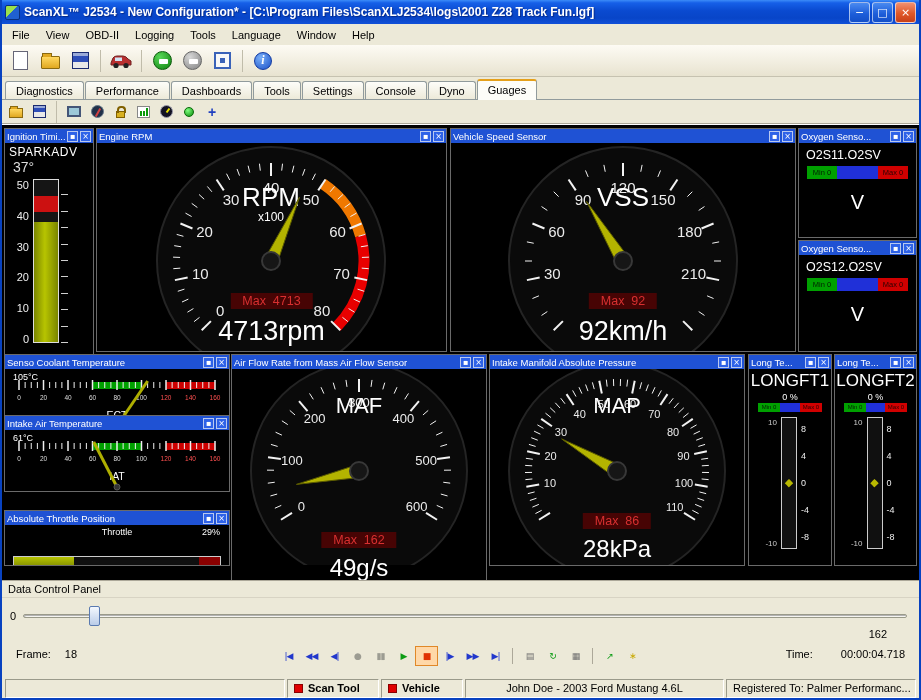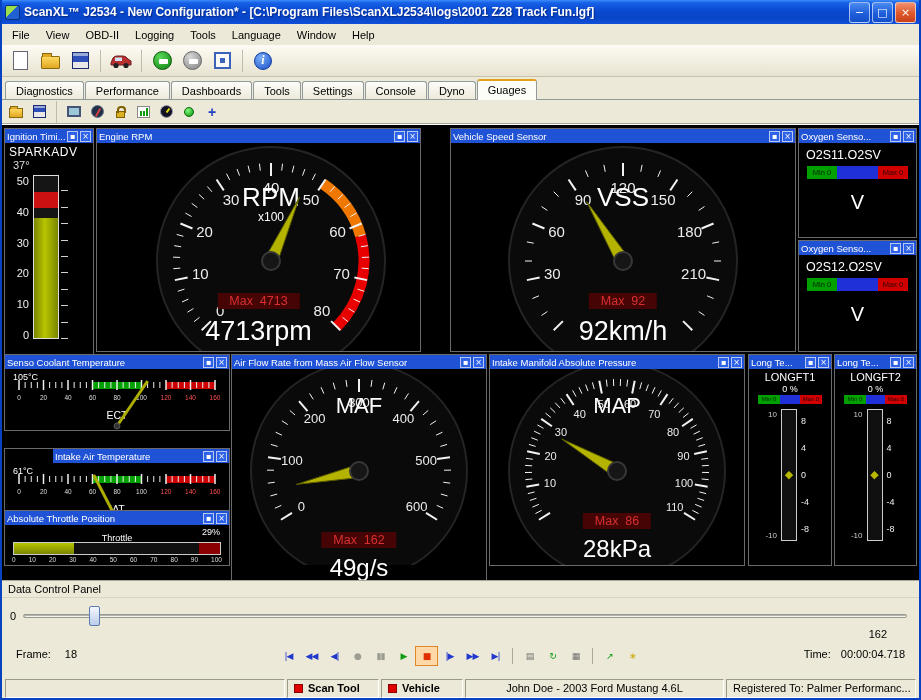--- a/index.html
+++ b/index.html
@@ -66,94 +66,94 @@
   #dash{position:relative;flex:0 0 456px;height:456px;background:#000;overflow:hidden;border-top:1px solid #FFF;}
   .gp{position:absolute;background:#000;border:1px solid #6A6A6A;}
   .gp-tb{height:14px;background:#1F52D4;display:flex;align-items:center;padding:0 2px;}
   .gp-title{flex:1;color:#fff;font-size:9.5px;white-space:nowrap;overflow:hidden;}
   .gp-btn{width:11px;height:11px;margin-left:2px;background:#2E62E8;border:1px solid #B8C8F0;color:#fff;
           font-size:8px;line-height:9px;text-align:center;font-family:"DejaVu Sans",sans-serif;padding:0;}
   .gp-body{position:absolute;top:14px;left:0;right:0;bottom:0;overflow:hidden;}
   .gp-body svg{display:block;position:absolute;top:0;left:0;}
 
   #p-spark{left:2px;top:3px;width:90px;height:288px;}
-  #p-rpm{left:94px;top:3px;width:325px;height:224px;}
+  #p-rpm{left:94px;top:3px;width:351px;height:224px;}
   #p-vss{left:448px;top:3px;width:346px;height:224px;}
   #p-o2a{left:796px;top:3px;width:119px;height:110px;}
   #p-o2b{left:796px;top:115px;width:119px;height:112px;}
   #p-ect{left:2px;top:229px;width:226px;height:77px;}
-  #p-iat{left:2px;top:323px;width:226px;height:77px;padding-left:48px;}
+  #p-iat{left:2px;top:290px;width:226px;height:77px;}
   #p-tps{left:2px;top:385px;width:226px;height:56px;}
   #p-maf{left:229px;top:229px;width:256px;height:231px;}
   #p-map{left:487px;top:229px;width:256px;height:212px;}
   #p-lf1{left:746px;top:229px;width:84px;height:212px;}
   #p-lf2{left:832px;top:229px;width:83px;height:212px;}
 
   .maxbox{position:absolute;left:50%;transform:translateX(-50%);z-index:2;background:#470404;color:#D83030;
           font-size:12.5px;padding:1px 12px;white-space:pre;}
   .bigval{position:absolute;left:0;width:100%;text-align:center;color:#fff;z-index:2;}
   #p-rpm .maxbox,#p-vss .maxbox{bottom:42px;}
   #p-rpm .bigval,#p-vss .bigval{bottom:4px;font-size:27px;}
   #p-maf .maxbox,#p-map .maxbox{bottom:36px;}
   #p-maf .bigval,#p-map .bigval{bottom:2px;font-size:24px;}
 
   
   .spark-pid{color:#fff;font-size:12px;padding:2px 4px 0 4px;letter-spacing:.5px;}
-  .spark-val{color:#DDD;font-size:11px;padding:0 0 2px 8px;}
+  .spark-val{color:#DDD;font-size:14px;padding:0 0 2px 8px;}
   .spark-row{display:flex;margin:2px 0 0 4px;height:166px;}
   .spark-labels{display:flex;flex-direction:column;justify-content:space-between;align-items:flex-end;width:24px;padding-right:4px;font-size:11px;color:#EEE;}
   .spark-track{width:26px;height:164px;border:1px solid #DDD;background:#151515;position:relative;}
   .spark-fill{position:absolute;left:0;right:0;bottom:0;height:74%;background:linear-gradient(90deg,#7A8500,#B7C400 45%,#7A8500);}
   .spark-red{position:absolute;left:0;right:0;bottom:80%;height:10%;background:#CC1111;}
   .spark-ticks{width:7px;height:164px;margin-left:2px;background:repeating-linear-gradient(to top,#D0D0D0 0 1px,transparent 1px 16.4px);}
 
   
   .o2-pid{color:#fff;font-size:12.5px;padding:5px 7px 3px 7px;}
   .o2-strip{display:flex;height:13px;margin:1px 8px;}
   .o2-min{flex:0 0 30px;background:#00A000;font-size:7.5px;color:rgba(0,0,0,.8);text-align:center;line-height:13px;}
   .o2-mid{flex:1;background:#2030D8;}
   .o2-max{flex:0 0 30px;background:#D00000;font-size:7.5px;color:rgba(0,0,0,.8);text-align:center;line-height:13px;}
   .o2-unit{color:#fff;font-size:20px;text-align:center;margin-top:12px;}
 
   
-  .lf-pid{color:#fff;font-size:11px;text-align:center;margin-top:2px;}
+  .lf-pid{color:#fff;font-size:17px;text-align:center;margin-top:2px;}
   .lf-val{color:#fff;font-size:9px;text-align:center;margin:1px 0;}
   .lf-strip{display:flex;height:9px;margin:1px 9px;}
   .lf-min{flex:0 0 22px;background:#00A000;font-size:6px;color:rgba(0,0,0,.8);text-align:center;line-height:9px;}
   .lf-mid{flex:1;background:#2030D8;}
   .lf-max{flex:0 0 22px;background:#D00000;font-size:6px;color:rgba(0,0,0,.8);text-align:center;line-height:9px;}
   .lf-gauge{display:flex;justify-content:center;gap:4px;height:132px;margin-top:5px;}
   .lf-left{display:flex;flex-direction:column;justify-content:space-between;align-items:flex-end;font-size:8px;color:#CCC;width:13px;padding:1px 0;}
   .lf-track{width:16px;height:132px;border:1px solid #CCC;background:#101010;position:relative;}
   .lf-marker{position:absolute;left:50%;top:50%;transform:translate(-50%,-54%);color:#B8B800;font-size:11px;font-family:"DejaVu Sans",sans-serif;}
   .lf-right{display:flex;flex-direction:column;justify-content:space-between;font-size:9px;color:#EEE;width:15px;padding:7px 0;}
 
   
-  .tps-top{position:relative;text-align:center;color:#fff;font-size:9px;height:16px;padding-top:8px;}
+  .tps-top{position:relative;text-align:center;color:#fff;font-size:9px;height:30px;padding-top:2px;}
   .tps-val{position:absolute;right:9px;top:2px;}
   .tps-bar{margin:1px 8px 0 8px;height:13px;border:1px solid #CCC;background:#101010;position:relative;}
   .tps-fill{position:absolute;left:0;top:0;bottom:0;width:29%;background:linear-gradient(#B7C400,#7A8500);}
   .tps-red{position:absolute;right:0;top:0;bottom:0;width:10%;background:#8A0000;}
   .tps-scale{display:flex;justify-content:space-between;margin:1px 7px 0 7px;font-size:6.5px;color:#DDD;}
 
   
   #dcp{flex:0 0 96px;height:96px;background:#ECE9D8;border-top:1px solid #ACA899;}
   .dcp-title{font-size:11px;color:#000;padding:2px 6px;border-bottom:1px solid #D8D4C4;background:#ECE9D8;}
   .dcp-sliderrow{display:flex;align-items:center;gap:7px;padding:7px 12px 0 8px;}
   .dcp-min{font-size:11px;}
   .dcp-slider{position:relative;flex:1;height:22px;display:flex;align-items:center;}
   .dcp-groove{flex:1;height:4px;background:#FDFDF8;border:1px solid #9A9A8A;border-radius:2px;box-shadow:inset 1px 1px 1px #AAA;}
   .dcp-thumb{position:absolute;left:calc(8% - 5px);top:1px;width:11px;height:20px;border-radius:2px;
              background:linear-gradient(#F4F8FE,#BACCE8);border:1px solid #5A7AB0;}
   .dcp-maxrow{text-align:right;padding-right:32px;font-size:11px;margin-top:1px;}
   .dcp-controls{position:relative;height:26px;margin-top:3px;}
   .dcp-frame{position:absolute;left:14px;top:5px;font-size:11px;}
   .dcp-frame b{font-weight:normal;margin-left:14px;}
   .dcp-time{position:absolute;right:14px;top:5px;font-size:11px;}
-  .dcp-time b{font-weight:normal;margin-left:10px;}
+  .dcp-time b{font-weight:normal;margin-left:28px;}
   #vcr{display:flex;align-items:center;justify-content:center;height:26px;}
   .vcr{width:23px;height:20px;display:flex;align-items:center;justify-content:center;border:1px solid transparent;
        background:transparent;font-size:9px;letter-spacing:-1px;font-family:"DejaVu Sans",sans-serif;padding:0;}
   .vcr.pressed{background:#FFD8A8;border:1px solid #E08828;}
   .vcr-sep{width:1px;height:16px;background:#ACA899;margin:0 5px;}
 
   
   #statusbar{flex:0 0 24px;height:24px;background:#ECE9D8;display:flex;align-items:center;gap:2px;padding:0 3px;}
   .sb-pane{height:19px;border:1px solid;border-color:#9A9A8A #FFF #FFF #9A9A8A;display:flex;align-items:center;padding:0 6px;font-size:11px;}
   .sb-empty{flex:0 0 280px;}

